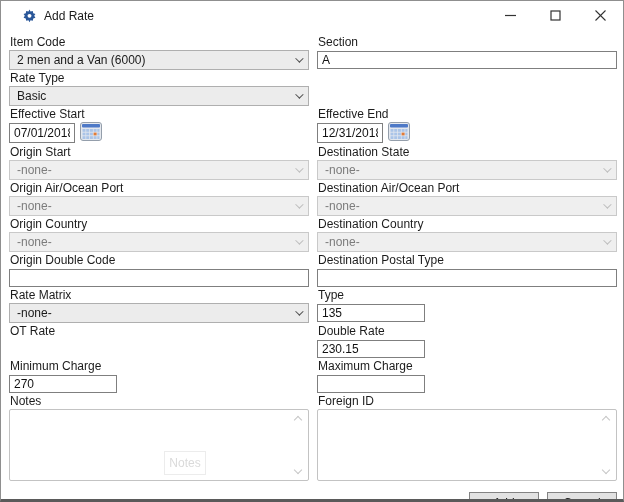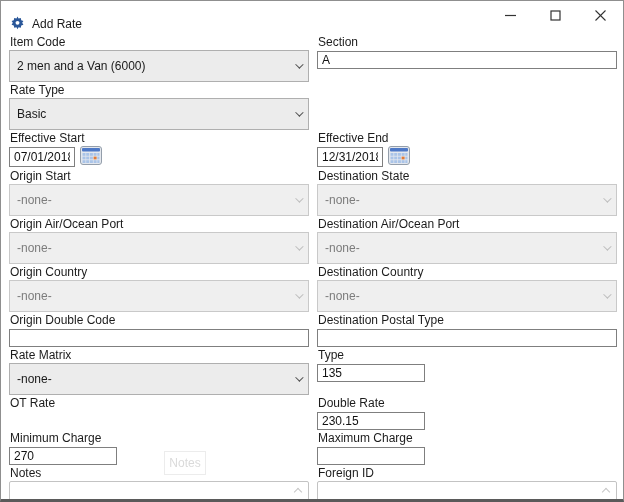--- a/index.html
+++ b/index.html
@@ -8,22 +8,22 @@
     position: relative;
     width: 624px; height: 502px;
     background: #ffffff;
     border: 1px solid #8f8f8f;
     border-bottom: 3px solid #5a5a5a;
     overflow: hidden;
   }
   
   .titlebar {
     height: 30px;
-    display: flex; align-items: flex-end;
-    padding-left: 9px;
+    display: flex; align-items: center;
+    padding-left: 21px;
     background: #ffffff;
     user-select: none;
   }
   .app-icon { width: 15px; height: 15px; margin-right: 7px; display: inline-flex; }
   .title-text { font-size: 12px; color: #1a1a1a; }
   .win-controls { margin-left: auto; display: flex; height: 100%; }
   .win-btn {
     width: 45px; height: 100%;
     display: flex; align-items: center; justify-content: center;
     background: transparent; border: none; cursor: default;
@@ -35,21 +35,21 @@
     column-gap: 8px;
     padding: 3px 8px 0 8px;
   }
   .cell { grid-auto-flow: row; }
   .flabel {
     font-size: 12px; line-height: 14px; color: #1c1c1c;
     margin: 1px 0 1px 1px; white-space: nowrap;
   }
   
   .combo {
-    height: 32px;
+    height: 20px;
     background: #ececec;
     border: 1px solid #afafaf;
     display: flex; align-items: center;
     padding: 0 7px;
     font-size: 12px; color: #1a1a1a; text-align: center;
   }
   .combo .chev {
     margin-left: auto;
     width: 6px; height: 6px;
     border-right: 1px solid #4d4d4d; border-bottom: 1px solid #4d4d4d;

